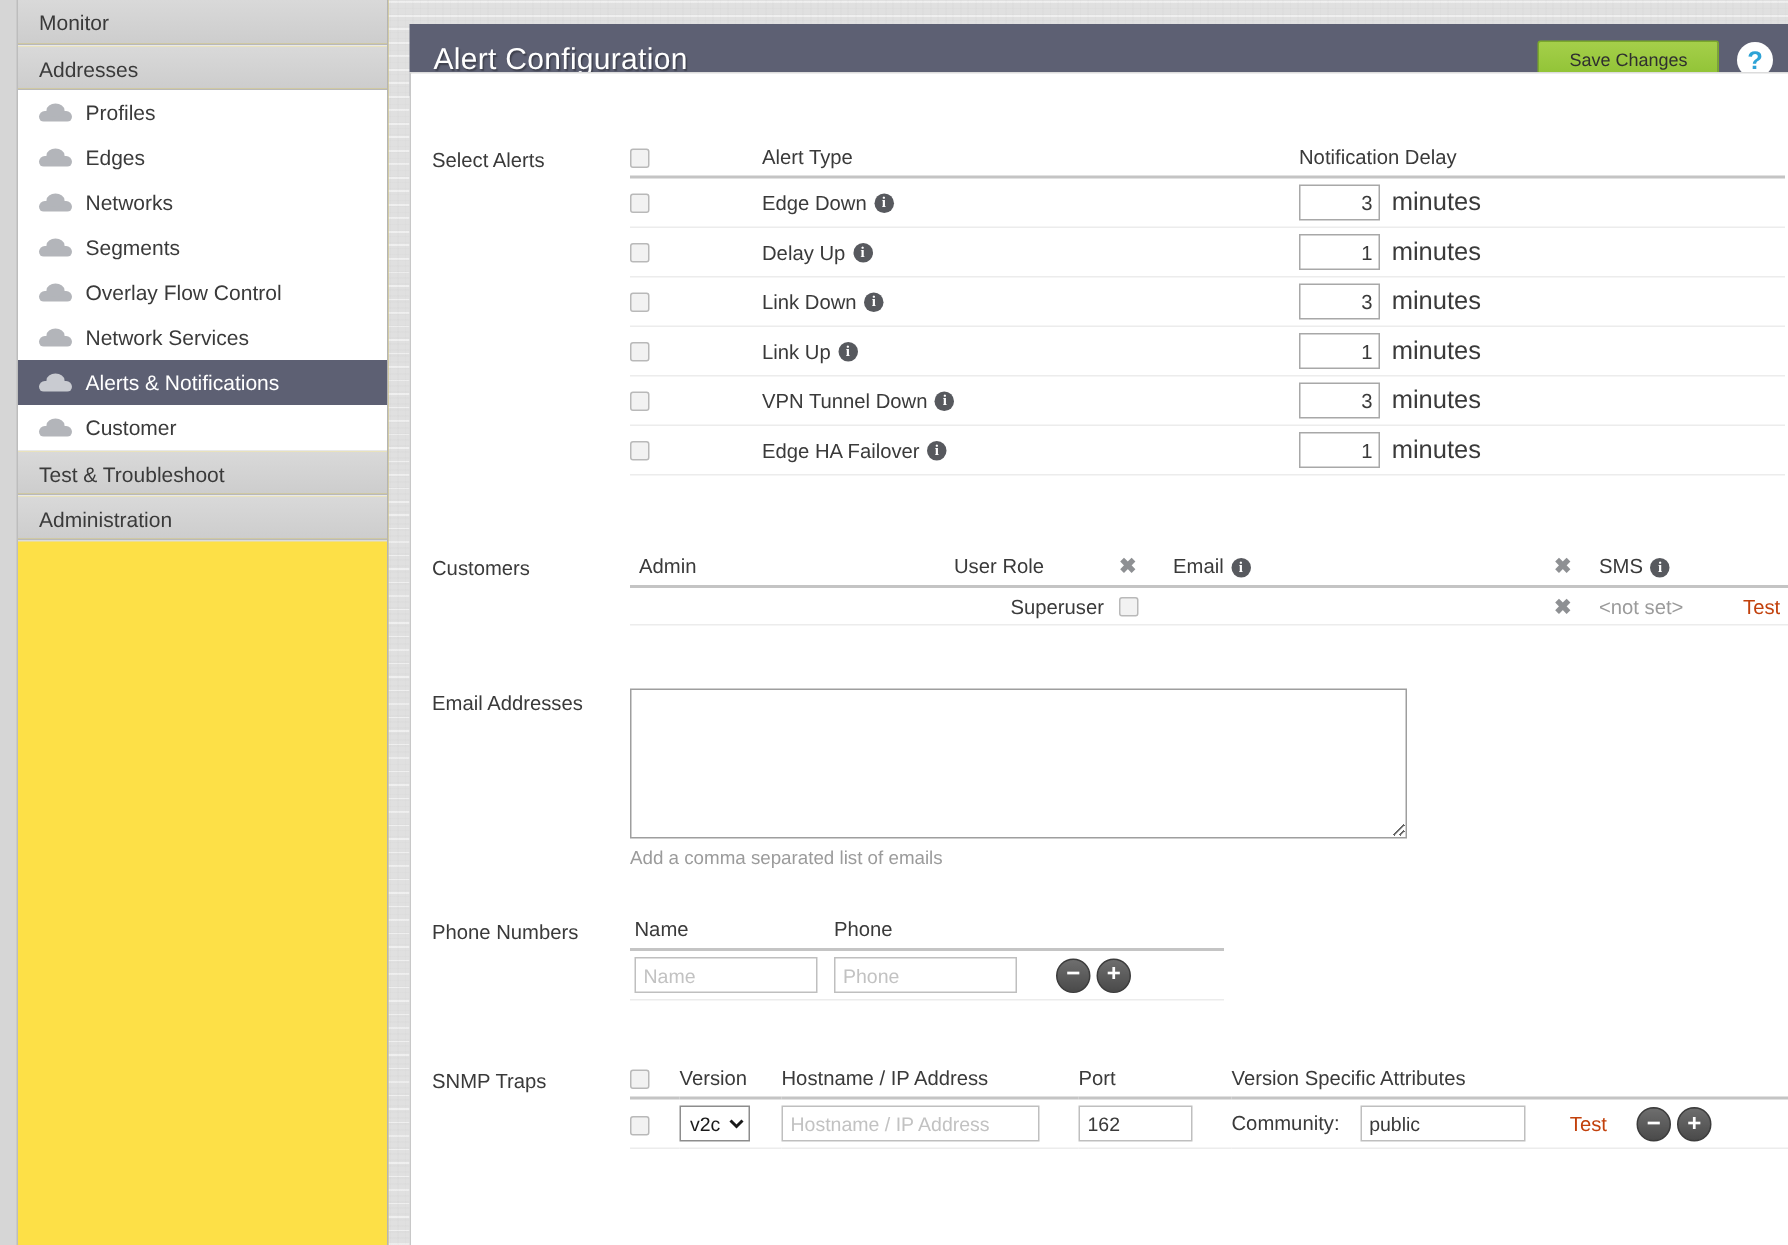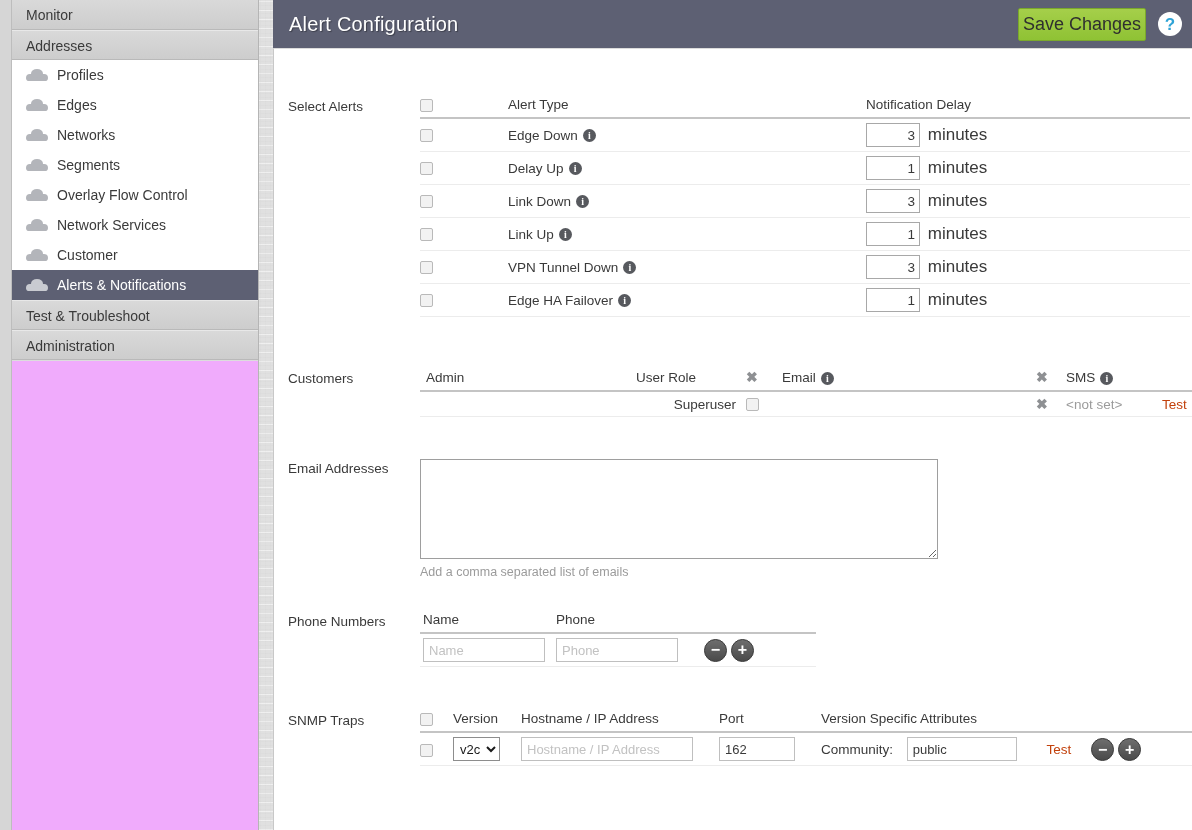--- a/index.html
+++ b/index.html
@@ -23,21 +23,21 @@
   
   .left-rail {
     position: absolute; left: 0; top: 0; width: 12px; height: 830px;
     background: #d6d6d6;
     border-right: 1px solid #bdbdbd;
   }
 
   
   .sidebar {
     position: absolute; left: 12px; top: 0; width: 247px;
-    background: #f0abfc;
+    background: #fde047;
     border-right: 1px solid #b5b5b5;
     height: 830px;
   }
   .nav-group-header {
     height: 30px; line-height: 30px;
     padding-left: 14px;
     font-size: 14px;
     color: #3a3a3a;
     background: linear-gradient(to bottom, #d9d9d9 0%, #cdcdcd 100%);
     border-bottom: 1px solid #b9b9b9;
@@ -79,43 +79,43 @@
     border-radius: 50%;
   }
   .nav-item.active .cloud-icon::before,
   .nav-item.active .cloud-icon::after { background: #c9cbd1; }
   .nav-sep {
     height: 1px; background: #dcdcdc; margin: 0;
   }
 
   
   .page-header {
-    position: absolute; left: 273px; top: 0;
+    position: absolute; left: 273px; top: 16px;
     width: 919px; height: 48px;
     background: #5d6073;
     display: flex; align-items: center;
   }
   .page-title {
     color: #ffffff;
     font-size: 20px;
     margin-left: 16px;
     letter-spacing: 0.2px;
     text-shadow: 1px 1px 1px rgba(0,0,0,0.35);
   }
   .header-right {
     margin-left: auto;
     display: flex; align-items: center;
     padding-right: 10px;
   }
   .save-btn {
     background: linear-gradient(to bottom, #a5cf4a 0%, #8fc234 100%);
     border: 1px solid #7aa82b;
     color: #2f2f2f;
-    font-size: 18px;
-    padding: 5px 4px;
+    font-size: 12px;
+    padding: 5px 20px;
     border-radius: 2px;
     cursor: pointer;
     font-family: "Liberation Sans", sans-serif;
   }
   .help-icon {
     width: 24px; height: 24px;
     border-radius: 50%;
     background: #ffffff;
     color: #2ea3d6;
     font-size: 17px; font-weight: bold;
@@ -304,27 +304,27 @@
       <span>Segments</span>
     </div>
     <div class="nav-item">
       <span class="cloud-icon"></span>
       <span>Overlay Flow Control</span>
     </div>
     <div class="nav-item">
       <span class="cloud-icon"></span>
       <span>Network Services</span>
     </div>
+    <div class="nav-item active">
+      <span class="cloud-icon"></span>
+      <span>Alerts &amp; Notifications</span>
+    </div>
     <div class="nav-item">
       <span class="cloud-icon"></span>
       <span>Customer</span>
-    </div>
-    <div class="nav-item active">
-      <span class="cloud-icon"></span>
-      <span>Alerts &amp; Notifications</span>
     </div>
 
     <div class="nav-group-header">
       <span>Test &amp; Troubleshoot</span>
     </div>
     <div class="nav-group-header">
       <span>Administration</span>
     </div>
     <div class="nav-sep"></div>
   </div>

